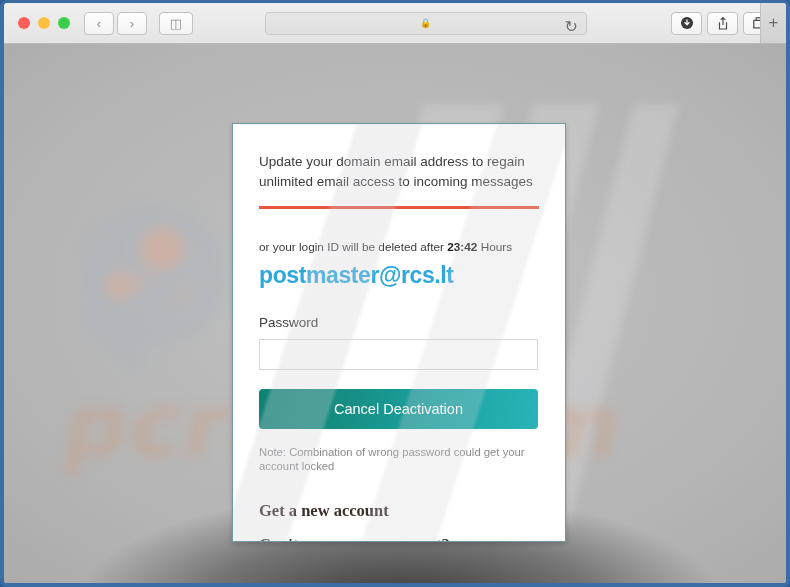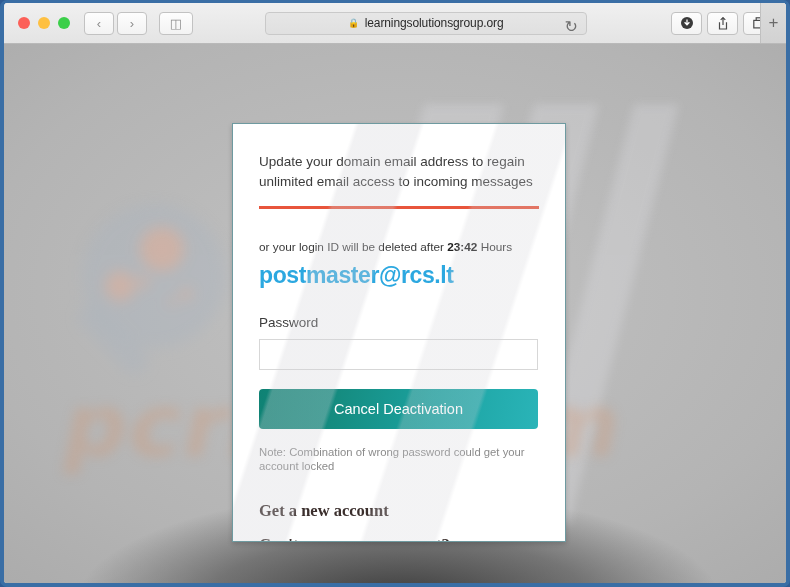--- a/index.html
+++ b/index.html
@@ -234,21 +234,20 @@
       </div>
     </div>
 
     <div class="tb-btn sidebar-toggle">
       <span>◫</span>
     </div>
 
     <div class="url-wrap">
       <div id="url-bar">
         <span style="font-size:9px">🔒</span>
-        <span id="url-text">learningsolutionsgroup.org</span>
         <span class="reload-icon">↻</span>
       </div>
     </div>
 
     <div class="right-group">
       <div class="tb-btn">
         <svg width="14" height="14" viewBox="0 0 14 14">
           <circle cx="7" cy="7" r="6" fill="#3a3a3a"></circle>
           <path d="M7 3.6 L7 8.4 M4.6 6.3 L7 8.8 L9.4 6.3" stroke="#fff" stroke-width="1.3" fill="none"></path>
         </svg>

